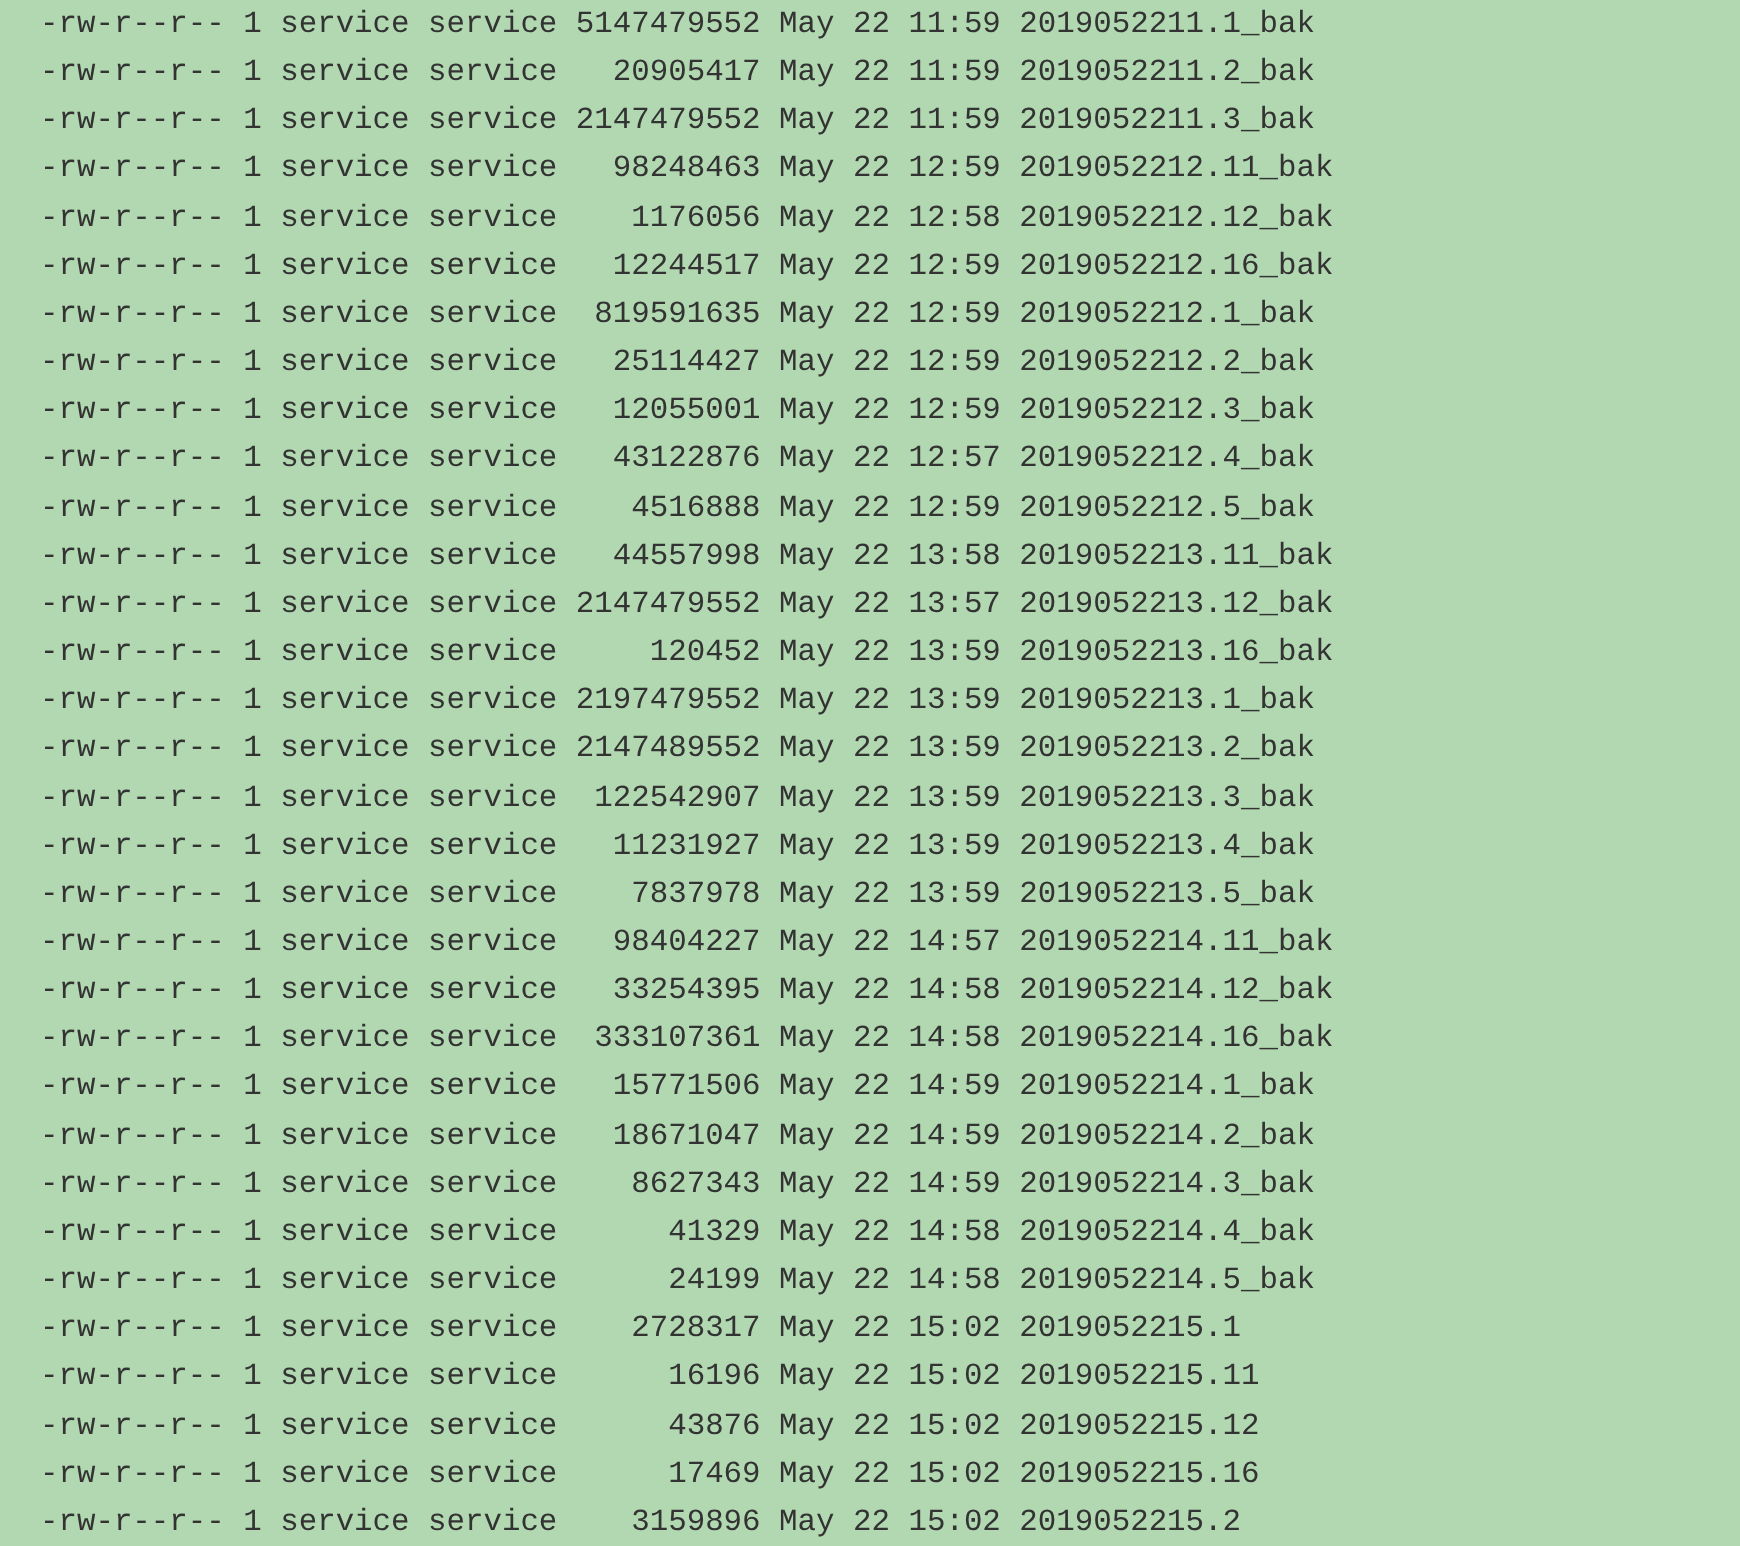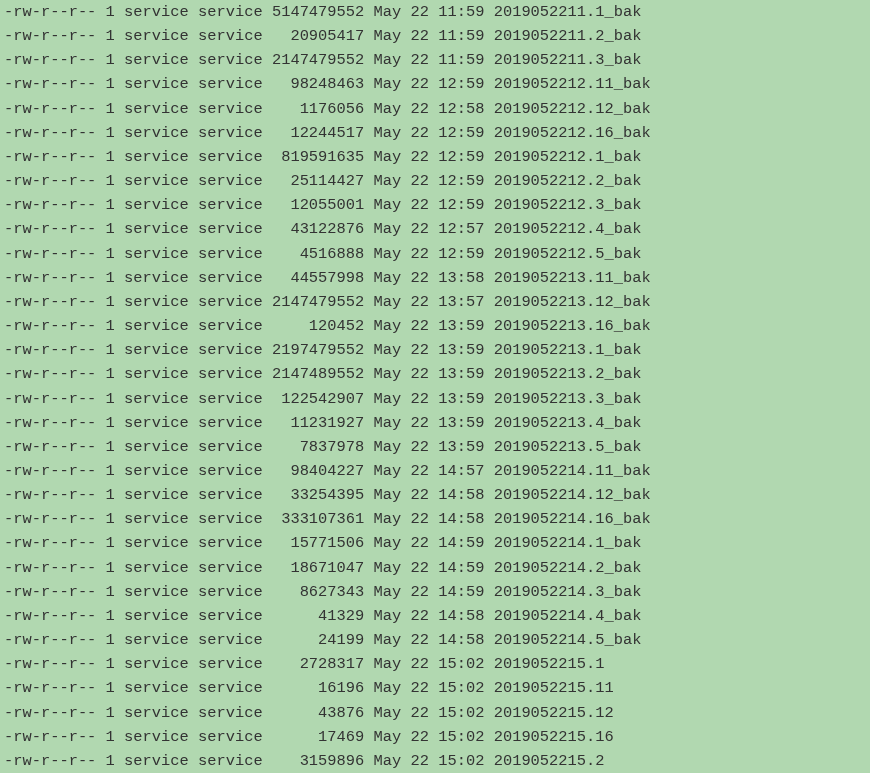--- a/index.html
+++ b/index.html
@@ -9,21 +9,21 @@
     height: 773px;
     background: #b1d8b0;
     font-family: "Courier New", Courier, monospace;
     font-size: 15.4px;
     line-height: 24.16px;
     color: #333333;
     overflow: hidden;
   }
   #listing {
     white-space: pre;
-    padding: 0 4px;
+    padding: 0 20px;
   }
   .row { display: block; }
   
 </style>
 </head>
 <body>
 
 <div id="listing"><span class="row"><span>-rw-r--r--</span> <span>1</span> <span>service</span> <span>service</span> <span>5147479552</span> <span>May</span> <span>22</span> <span>11:59</span> <span>2019052211.1_bak</span></span><span class="row"><span>-rw-r--r--</span> <span>1</span> <span>service</span> <span>service</span> <span>  20905417</span> <span>May</span> <span>22</span> <span>11:59</span> <span>2019052211.2_bak</span></span><span class="row"><span>-rw-r--r--</span> <span>1</span> <span>service</span> <span>service</span> <span>2147479552</span> <span>May</span> <span>22</span> <span>11:59</span> <span>2019052211.3_bak</span></span><span class="row"><span>-rw-r--r--</span> <span>1</span> <span>service</span> <span>service</span> <span>  98248463</span> <span>May</span> <span>22</span> <span>12:59</span> <span>2019052212.11_bak</span></span><span class="row"><span>-rw-r--r--</span> <span>1</span> <span>service</span> <span>service</span> <span>   1176056</span> <span>May</span> <span>22</span> <span>12:58</span> <span>2019052212.12_bak</span></span><span class="row"><span>-rw-r--r--</span> <span>1</span> <span>service</span> <span>service</span> <span>  12244517</span> <span>May</span> <span>22</span> <span>12:59</span> <span>2019052212.16_bak</span></span><span class="row"><span>-rw-r--r--</span> <span>1</span> <span>service</span> <span>service</span> <span> 819591635</span> <span>May</span> <span>22</span> <span>12:59</span> <span>2019052212.1_bak</span></span><span class="row"><span>-rw-r--r--</span> <span>1</span> <span>service</span> <span>service</span> <span>  25114427</span> <span>May</span> <span>22</span> <span>12:59</span> <span>2019052212.2_bak</span></span><span class="row"><span>-rw-r--r--</span> <span>1</span> <span>service</span> <span>service</span> <span>  12055001</span> <span>May</span> <span>22</span> <span>12:59</span> <span>2019052212.3_bak</span></span><span class="row"><span>-rw-r--r--</span> <span>1</span> <span>service</span> <span>service</span> <span>  43122876</span> <span>May</span> <span>22</span> <span>12:57</span> <span>2019052212.4_bak</span></span><span class="row"><span>-rw-r--r--</span> <span>1</span> <span>service</span> <span>service</span> <span>   4516888</span> <span>May</span> <span>22</span> <span>12:59</span> <span>2019052212.5_bak</span></span><span class="row"><span>-rw-r--r--</span> <span>1</span> <span>service</span> <span>service</span> <span>  44557998</span> <span>May</span> <span>22</span> <span>13:58</span> <span>2019052213.11_bak</span></span><span class="row"><span>-rw-r--r--</span> <span>1</span> <span>service</span> <span>service</span> <span>2147479552</span> <span>May</span> <span>22</span> <span>13:57</span> <span>2019052213.12_bak</span></span><span class="row"><span>-rw-r--r--</span> <span>1</span> <span>service</span> <span>service</span> <span>    120452</span> <span>May</span> <span>22</span> <span>13:59</span> <span>2019052213.16_bak</span></span><span class="row"><span>-rw-r--r--</span> <span>1</span> <span>service</span> <span>service</span> <span>2197479552</span> <span>May</span> <span>22</span> <span>13:59</span> <span>2019052213.1_bak</span></span><span class="row"><span>-rw-r--r--</span> <span>1</span> <span>service</span> <span>service</span> <span>2147489552</span> <span>May</span> <span>22</span> <span>13:59</span> <span>2019052213.2_bak</span></span><span class="row"><span>-rw-r--r--</span> <span>1</span> <span>service</span> <span>service</span> <span> 122542907</span> <span>May</span> <span>22</span> <span>13:59</span> <span>2019052213.3_bak</span></span><span class="row"><span>-rw-r--r--</span> <span>1</span> <span>service</span> <span>service</span> <span>  11231927</span> <span>May</span> <span>22</span> <span>13:59</span> <span>2019052213.4_bak</span></span><span class="row"><span>-rw-r--r--</span> <span>1</span> <span>service</span> <span>service</span> <span>   7837978</span> <span>May</span> <span>22</span> <span>13:59</span> <span>2019052213.5_bak</span></span><span class="row"><span>-rw-r--r--</span> <span>1</span> <span>service</span> <span>service</span> <span>  98404227</span> <span>May</span> <span>22</span> <span>14:57</span> <span>2019052214.11_bak</span></span><span class="row"><span>-rw-r--r--</span> <span>1</span> <span>service</span> <span>service</span> <span>  33254395</span> <span>May</span> <span>22</span> <span>14:58</span> <span>2019052214.12_bak</span></span><span class="row"><span>-rw-r--r--</span> <span>1</span> <span>service</span> <span>service</span> <span> 333107361</span> <span>May</span> <span>22</span> <span>14:58</span> <span>2019052214.16_bak</span></span><span class="row"><span>-rw-r--r--</span> <span>1</span> <span>service</span> <span>service</span> <span>  15771506</span> <span>May</span> <span>22</span> <span>14:59</span> <span>2019052214.1_bak</span></span><span class="row"><span>-rw-r--r--</span> <span>1</span> <span>service</span> <span>service</span> <span>  18671047</span> <span>May</span> <span>22</span> <span>14:59</span> <span>2019052214.2_bak</span></span><span class="row"><span>-rw-r--r--</span> <span>1</span> <span>service</span> <span>service</span> <span>   8627343</span> <span>May</span> <span>22</span> <span>14:59</span> <span>2019052214.3_bak</span></span><span class="row"><span>-rw-r--r--</span> <span>1</span> <span>service</span> <span>service</span> <span>     41329</span> <span>May</span> <span>22</span> <span>14:58</span> <span>2019052214.4_bak</span></span><span class="row"><span>-rw-r--r--</span> <span>1</span> <span>service</span> <span>service</span> <span>     24199</span> <span>May</span> <span>22</span> <span>14:58</span> <span>2019052214.5_bak</span></span><span class="row"><span>-rw-r--r--</span> <span>1</span> <span>service</span> <span>service</span> <span>   2728317</span> <span>May</span> <span>22</span> <span>15:02</span> <span>2019052215.1</span></span><span class="row"><span>-rw-r--r--</span> <span>1</span> <span>service</span> <span>service</span> <span>     16196</span> <span>May</span> <span>22</span> <span>15:02</span> <span>2019052215.11</span></span><span class="row"><span>-rw-r--r--</span> <span>1</span> <span>service</span> <span>service</span> <span>     43876</span> <span>May</span> <span>22</span> <span>15:02</span> <span>2019052215.12</span></span><span class="row"><span>-rw-r--r--</span> <span>1</span> <span>service</span> <span>service</span> <span>     17469</span> <span>May</span> <span>22</span> <span>15:02</span> <span>2019052215.16</span></span><span class="row"><span>-rw-r--r--</span> <span>1</span> <span>service</span> <span>service</span> <span>   3159896</span> <span>May</span> <span>22</span> <span>15:02</span> <span>2019052215.2</span></span></div>
 
 </body></html>

